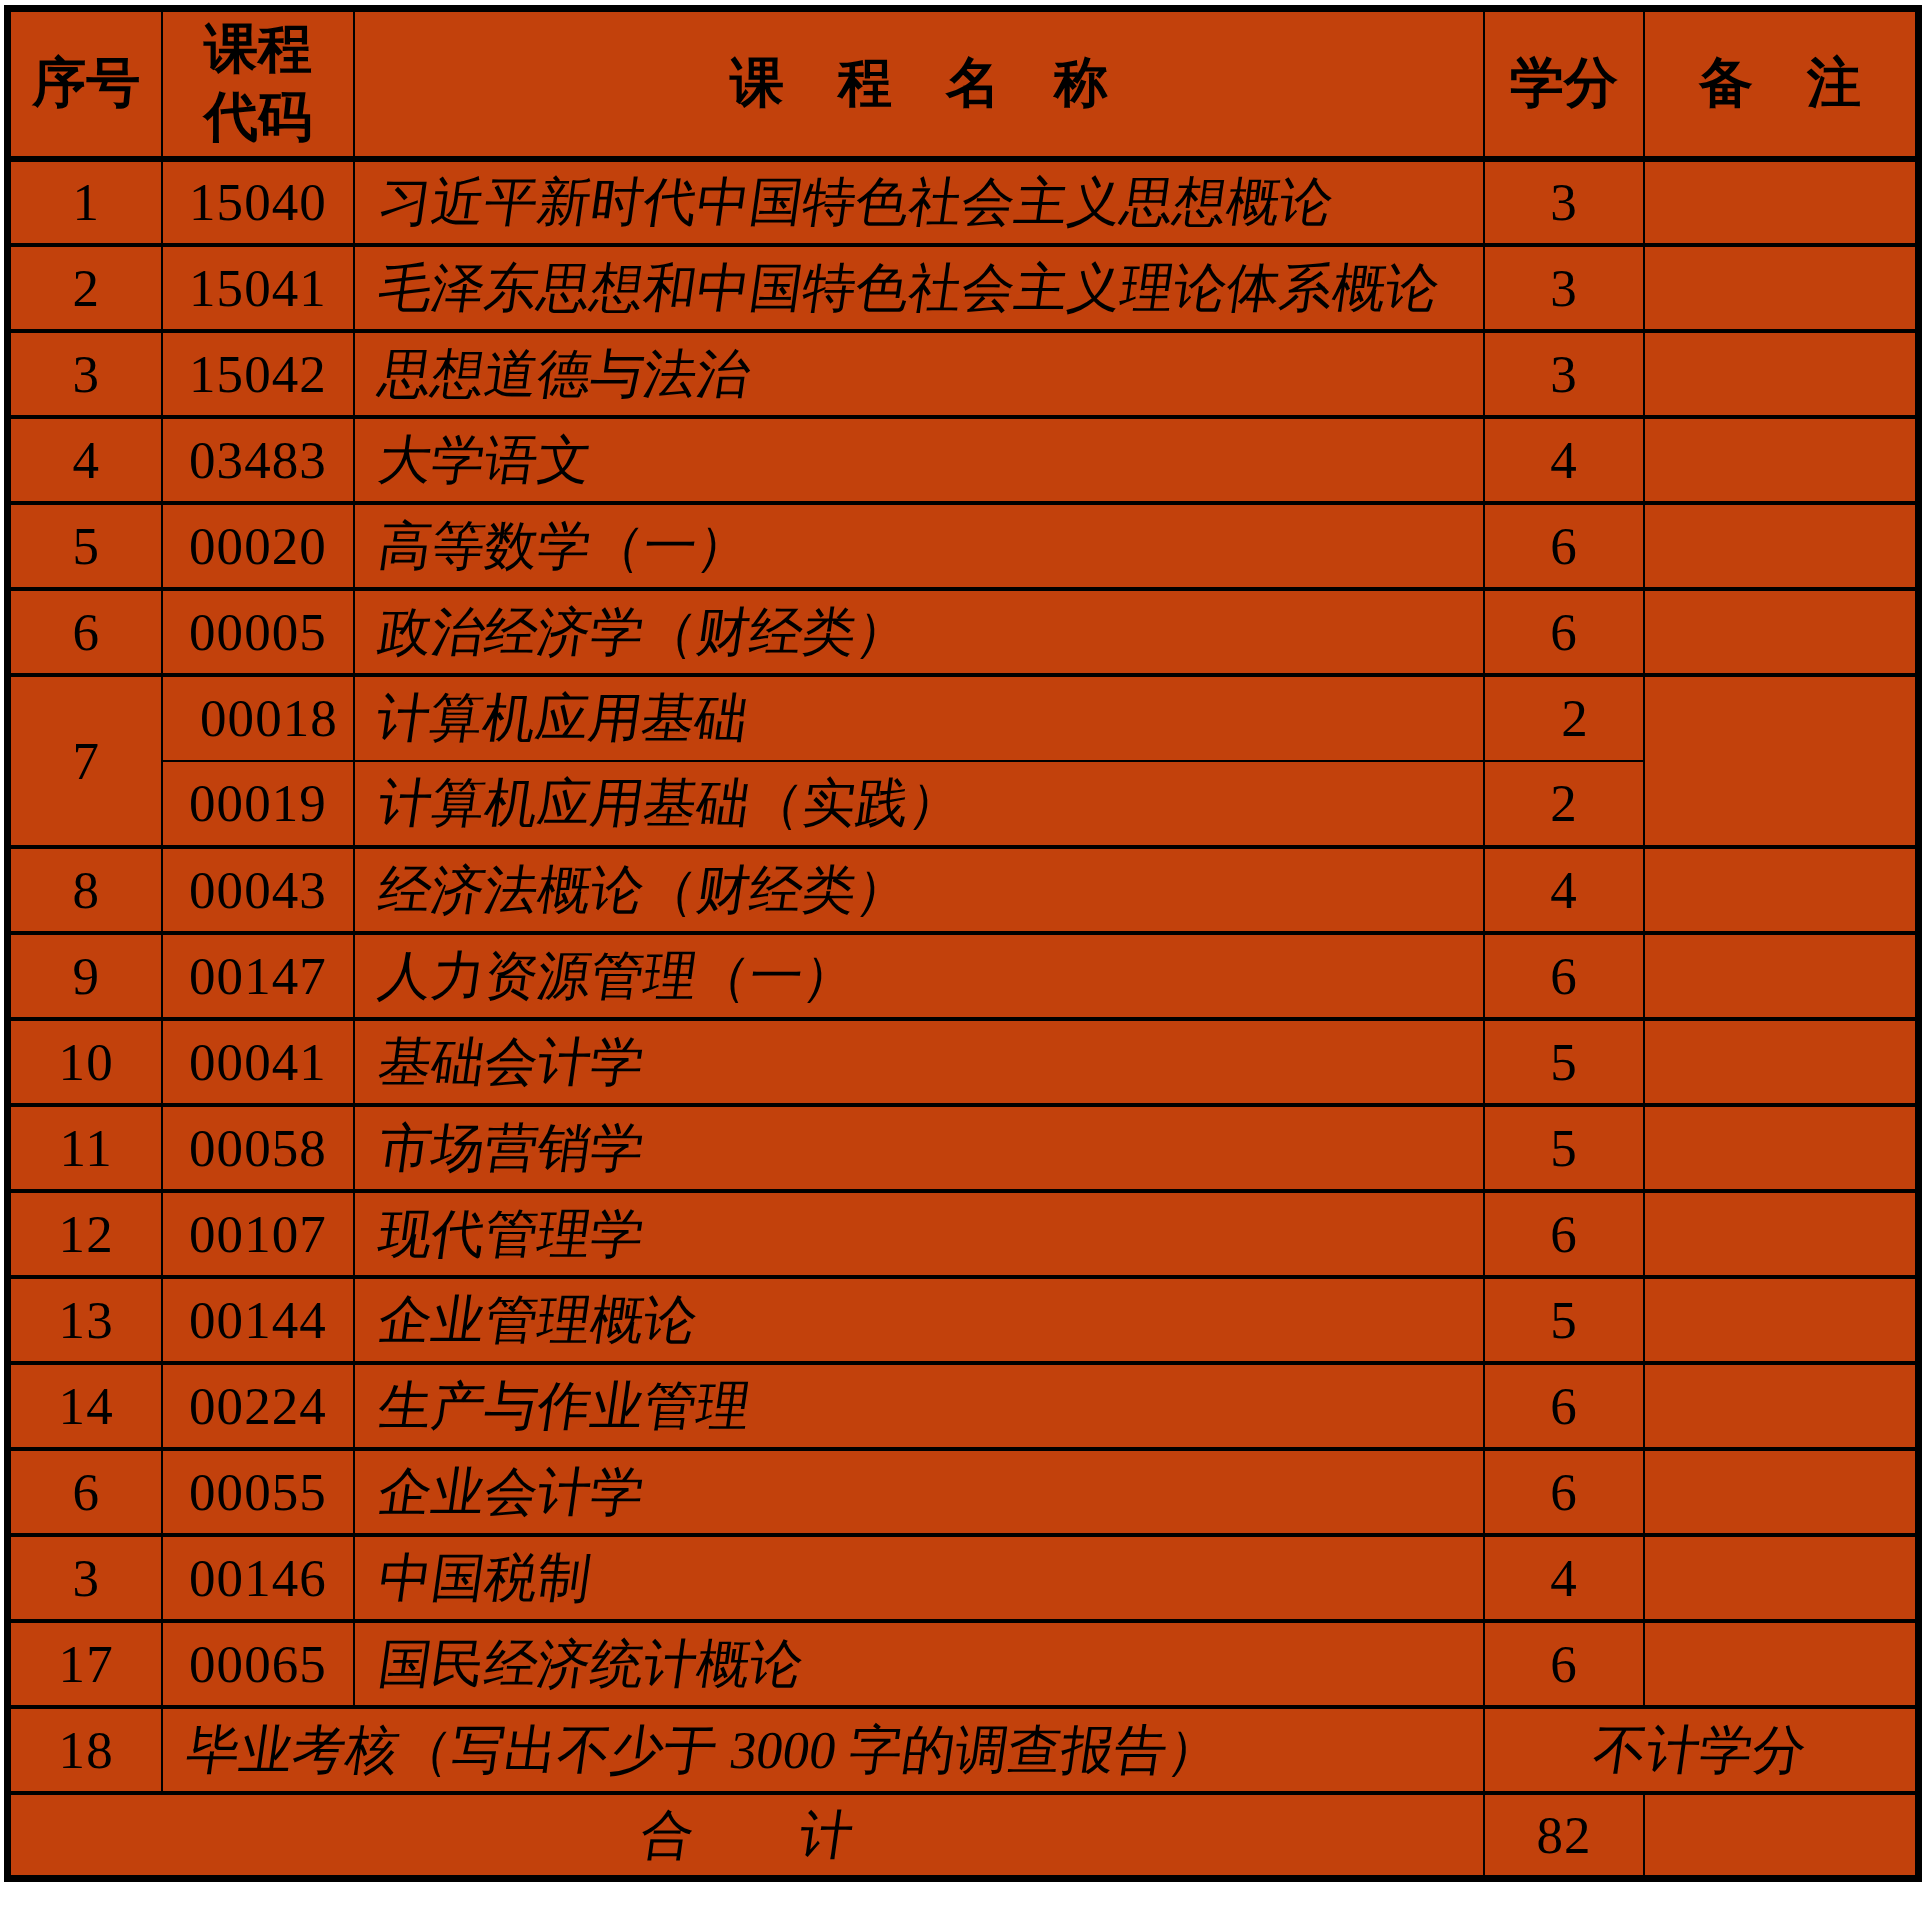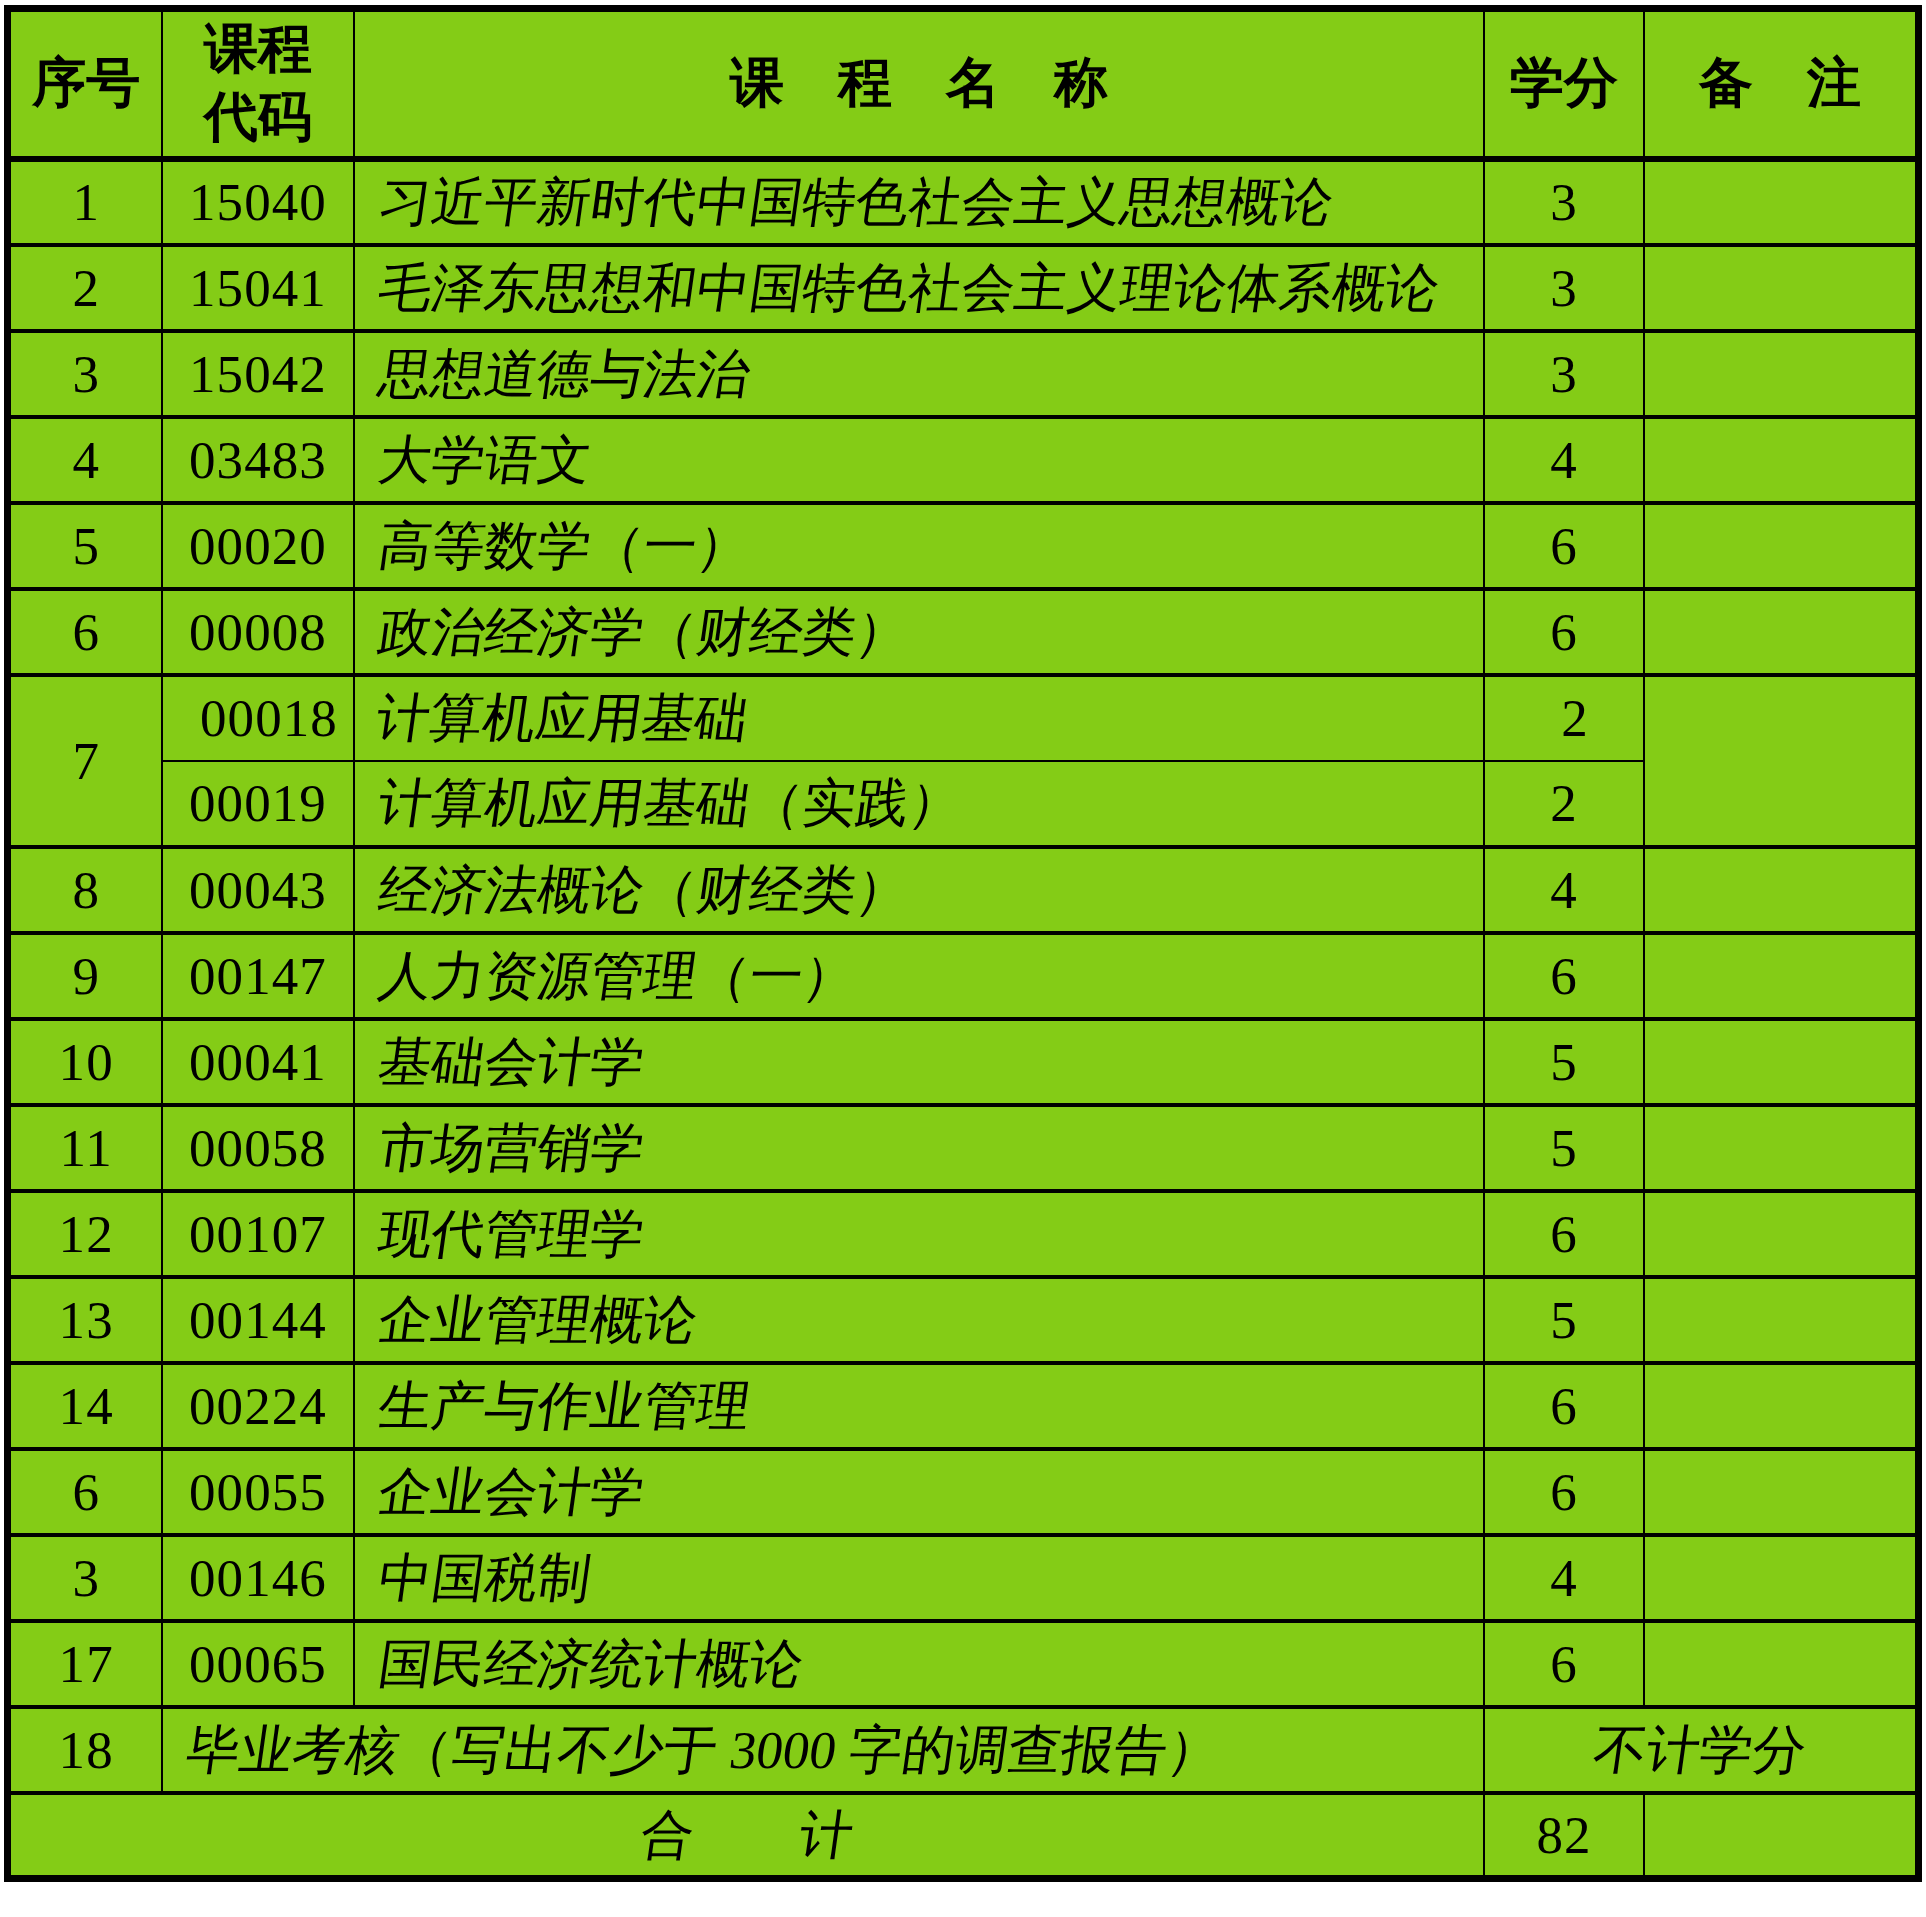--- a/index.html
+++ b/index.html
@@ -1,19 +1,19 @@
 <!DOCTYPE html>
 <html style="font-size:8.5px"><head>
 <meta charset="utf-8">
 <style>
   html,body{margin:0;padding:0;background:#ffffff;}
   body{width:1926px;height:1918px;box-sizing:border-box;padding:4.8px 4.2px;
        font-family:"Liberation Serif","DejaVu Serif",serif;color:#000;}
   table.sheet{border-collapse:collapse;table-layout:fixed;width:1918px;height:1500px;
-      border:7.4px solid #000;background:#84cc16;}
+      border:7.4px solid #000;background:#c2410c;}
   col.c1{width:154px}col.c2{width:191px}col.c3{width:1127px}col.c4{width:159px}col.c5{width:274px}
   th,td{border-left:2.7px solid #000;border-right:2.7px solid #000;
         border-top:4.8px solid #000;border-bottom:4.8px solid #000;
         padding:0;vertical-align:middle;text-align:center;
         font-size:53px;line-height:1.18;overflow:hidden;}
   tr.head th{height:144px;font-weight:bold;border-bottom:6.9px solid #000;font-size:54px;}
   tr.r{height:86px;}
   td.name{text-align:left;padding-left:24px;}
   .skew{display:inline-block;transform:skewX(-8deg);}
   .num{font-family:"Liberation Serif","DejaVu Serif",serif;letter-spacing:1.1px;}
@@ -80,21 +80,21 @@
   <tr class="r">
     <td class="num">5</td>
     <td class="num">00020</td>
     <td class="name"><span class="skew">高等数学（一）</span></td>
     <td class="num">6</td>
     <td></td>
   </tr>
 
   <tr class="r">
     <td class="num">6</td>
-    <td class="num">00008</td>
+    <td class="num">00005</td>
     <td class="name"><span class="skew">政治经济学（财经类）</span></td>
     <td class="num">6</td>
     <td></td>
   </tr>
 
   <tr class="r">
     <td class="num" rowspan="2">7</td>
     <td class="num thin-b">00018</td>
     <td class="name thin-b"><span class="skew">计算机应用基础</span></td>
     <td class="num thin-b">2</td>

